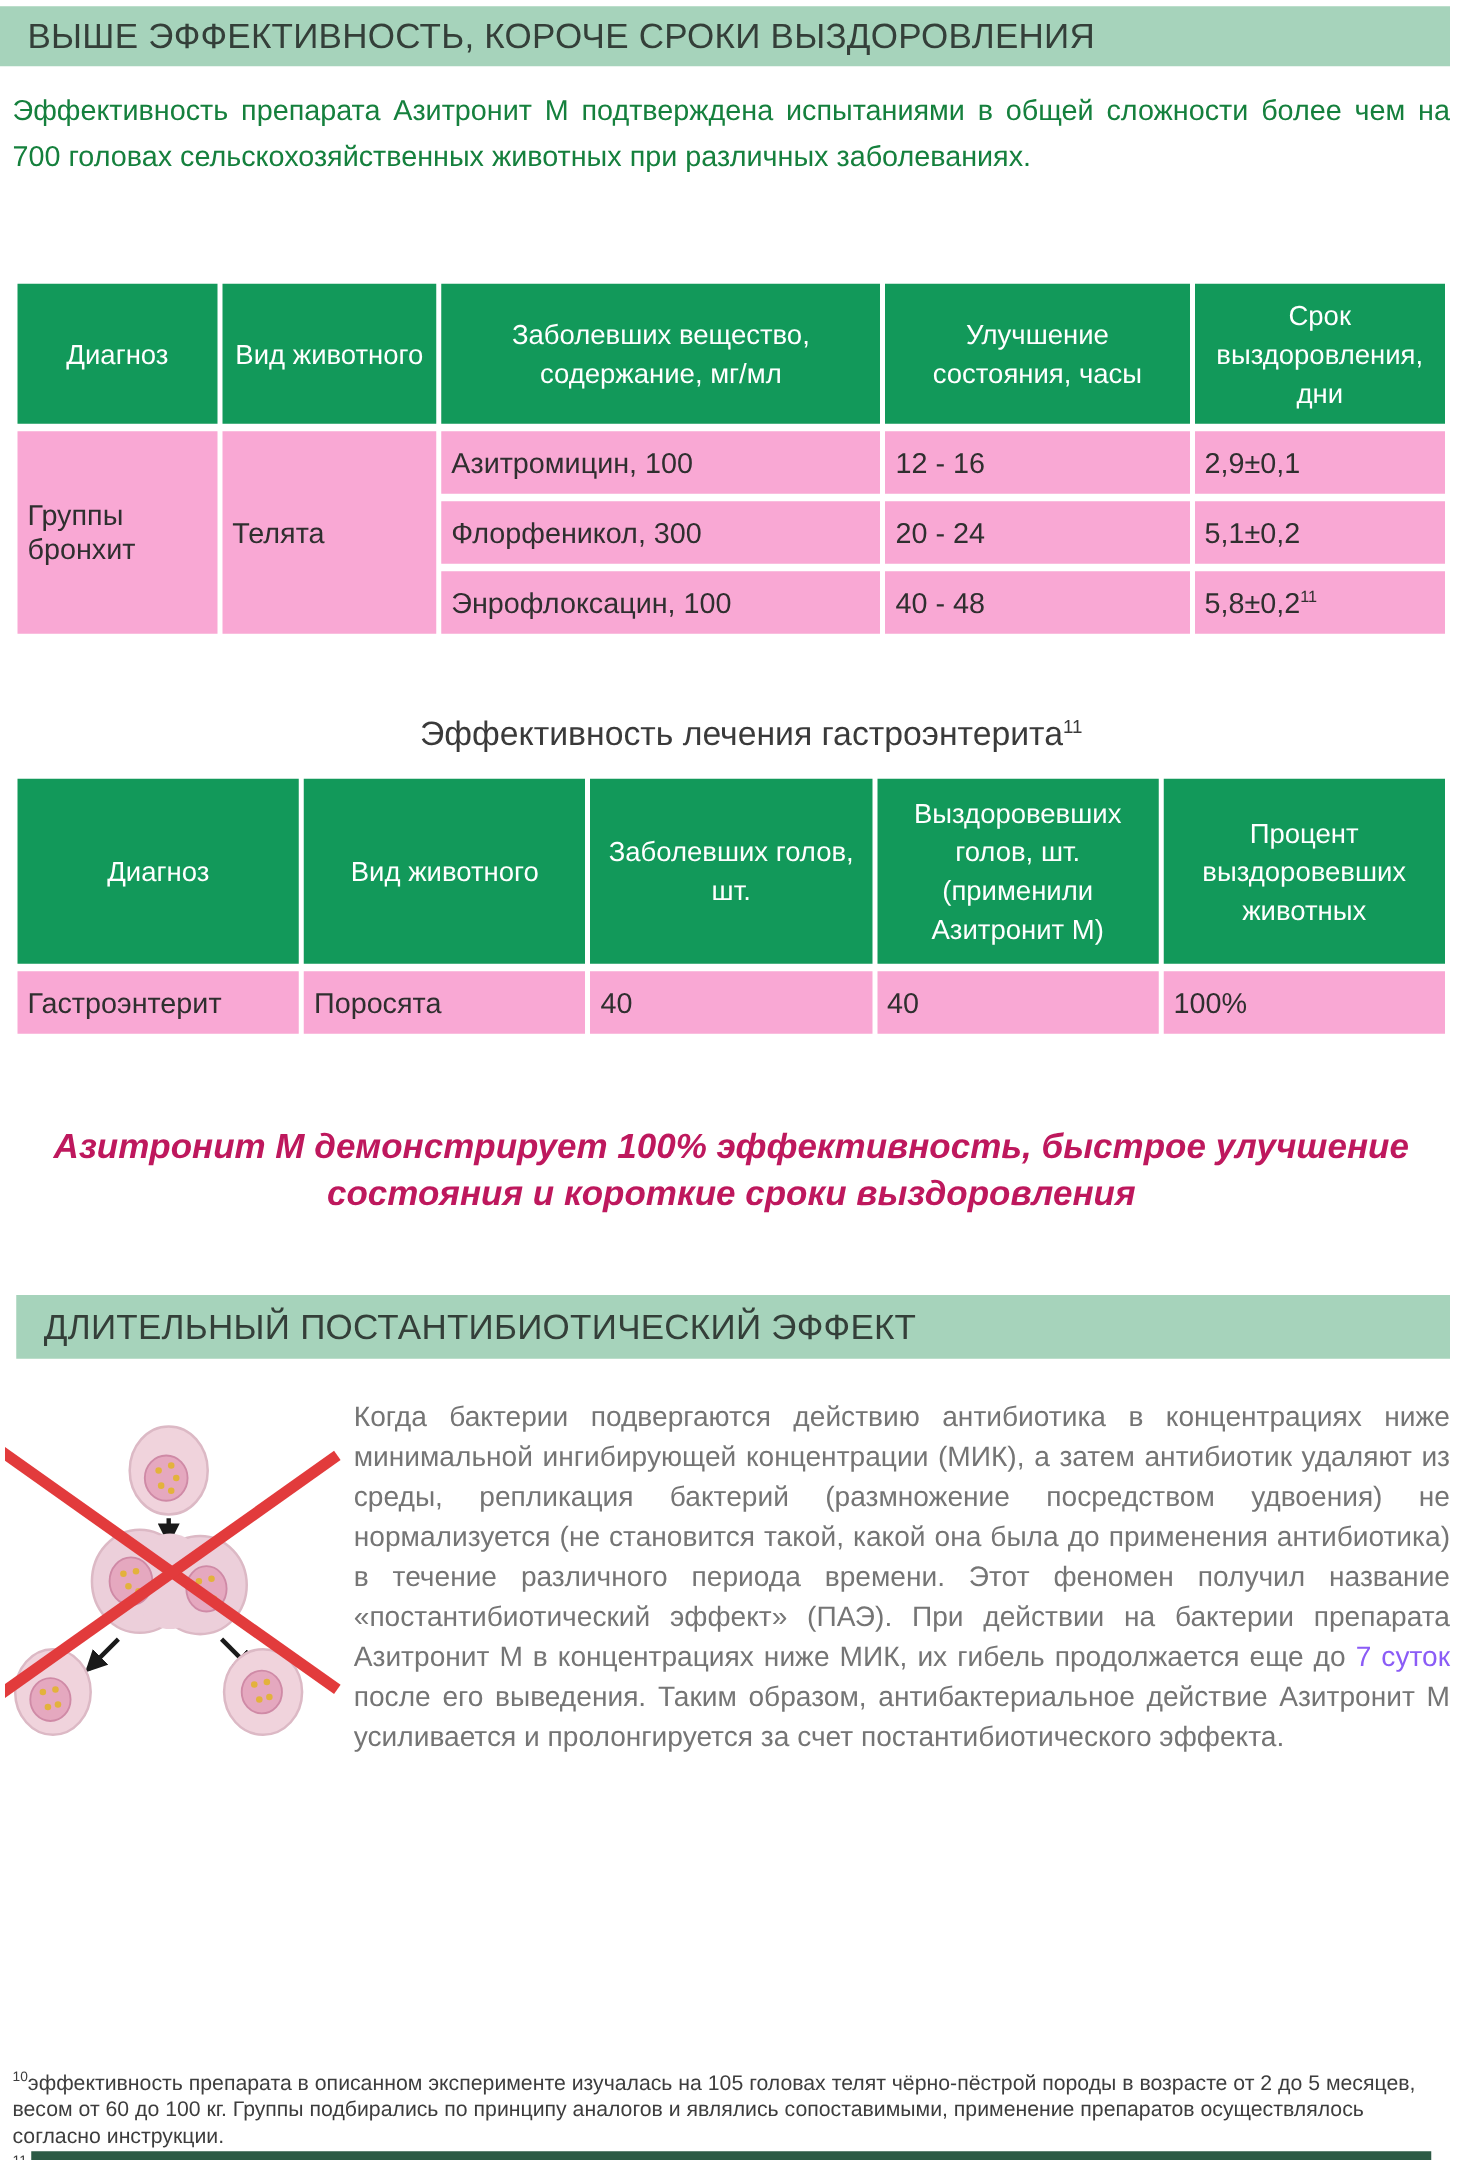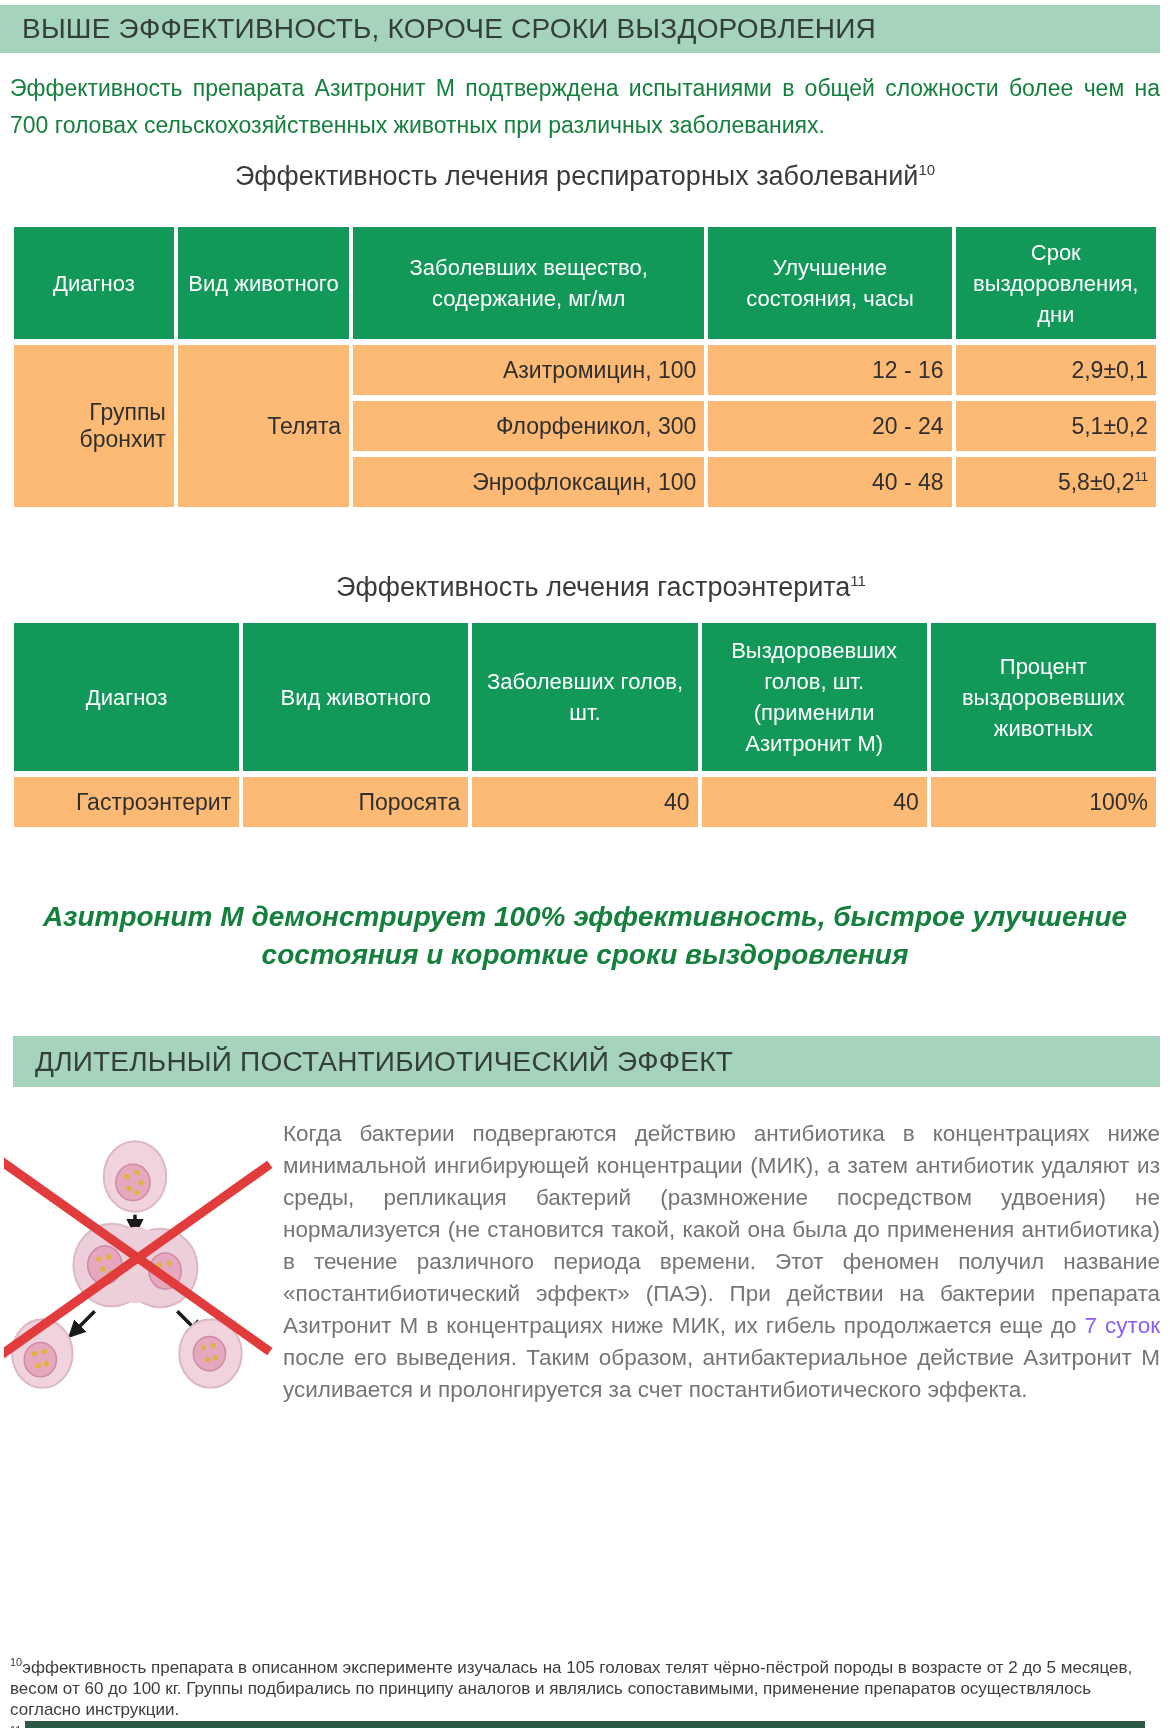--- a/index.html
+++ b/index.html
@@ -72,39 +72,39 @@
     font-weight: normal;
     font-size: 22px;
     line-height: 31px;
     text-align: center;
     vertical-align: middle;
     padding: 6px 8px;
   }
   .t1 th { height: 112px; }
   .t2 th { height: 148px; }
   table.data td {
-    background: #fdba74;
+    background: #f9a8d4;
     color: #2f2f2f;
     font-size: 23px;
-    text-align: right;
+    text-align: left;
     vertical-align: middle;
     padding: 4px 8px;
   }
   .t1 td { height: 50px; }
   .t2 td { height: 50px; }
   td sup, .footnote sup { font-size: 13px; vertical-align: super; }
   .pct-green { color: #1aa05e; }
 
   .statement {
     position: absolute;
     top: 898px;
     left: 0;
     width: 100%;
     text-align: center;
-    color: #15803d;
+    color: #be185d;
     font-size: 28px;
     font-style: italic;
     font-weight: 600;
     line-height: 38px;
   }
 
   .illustration {
     position: absolute;
     top: 1112px;
     left: 4px;
@@ -149,23 +149,20 @@
 <body>
 
 <div class="page">
 
   <div class="banner banner1">
     <span>ВЫШЕ ЭФФЕКТИВНОСТЬ, КОРОЧЕ СРОКИ ВЫЗДОРОВЛЕНИЯ</span>
   </div>
 
   <p class="intro">Эффективность препарата Азитронит М подтверждена испытаниями в общей сложности более чем на 700 головах сельскохозяйственных животных при различных заболеваниях.</p>
 
-  <h2 class="tbl-title t1-title">
-    <span>Эффективность лечения респираторных заболеваний</span><sup>10</sup>
-  </h2>
 
   <table class="data t1">
     <colgroup>
       <col style="width:14.2%">
         <col style="width:15.2%">
         <col style="width:31.2%">
         <col style="width:21.6%">
         <col style="width:17.8%">
     </colgroup>
     <thead>

